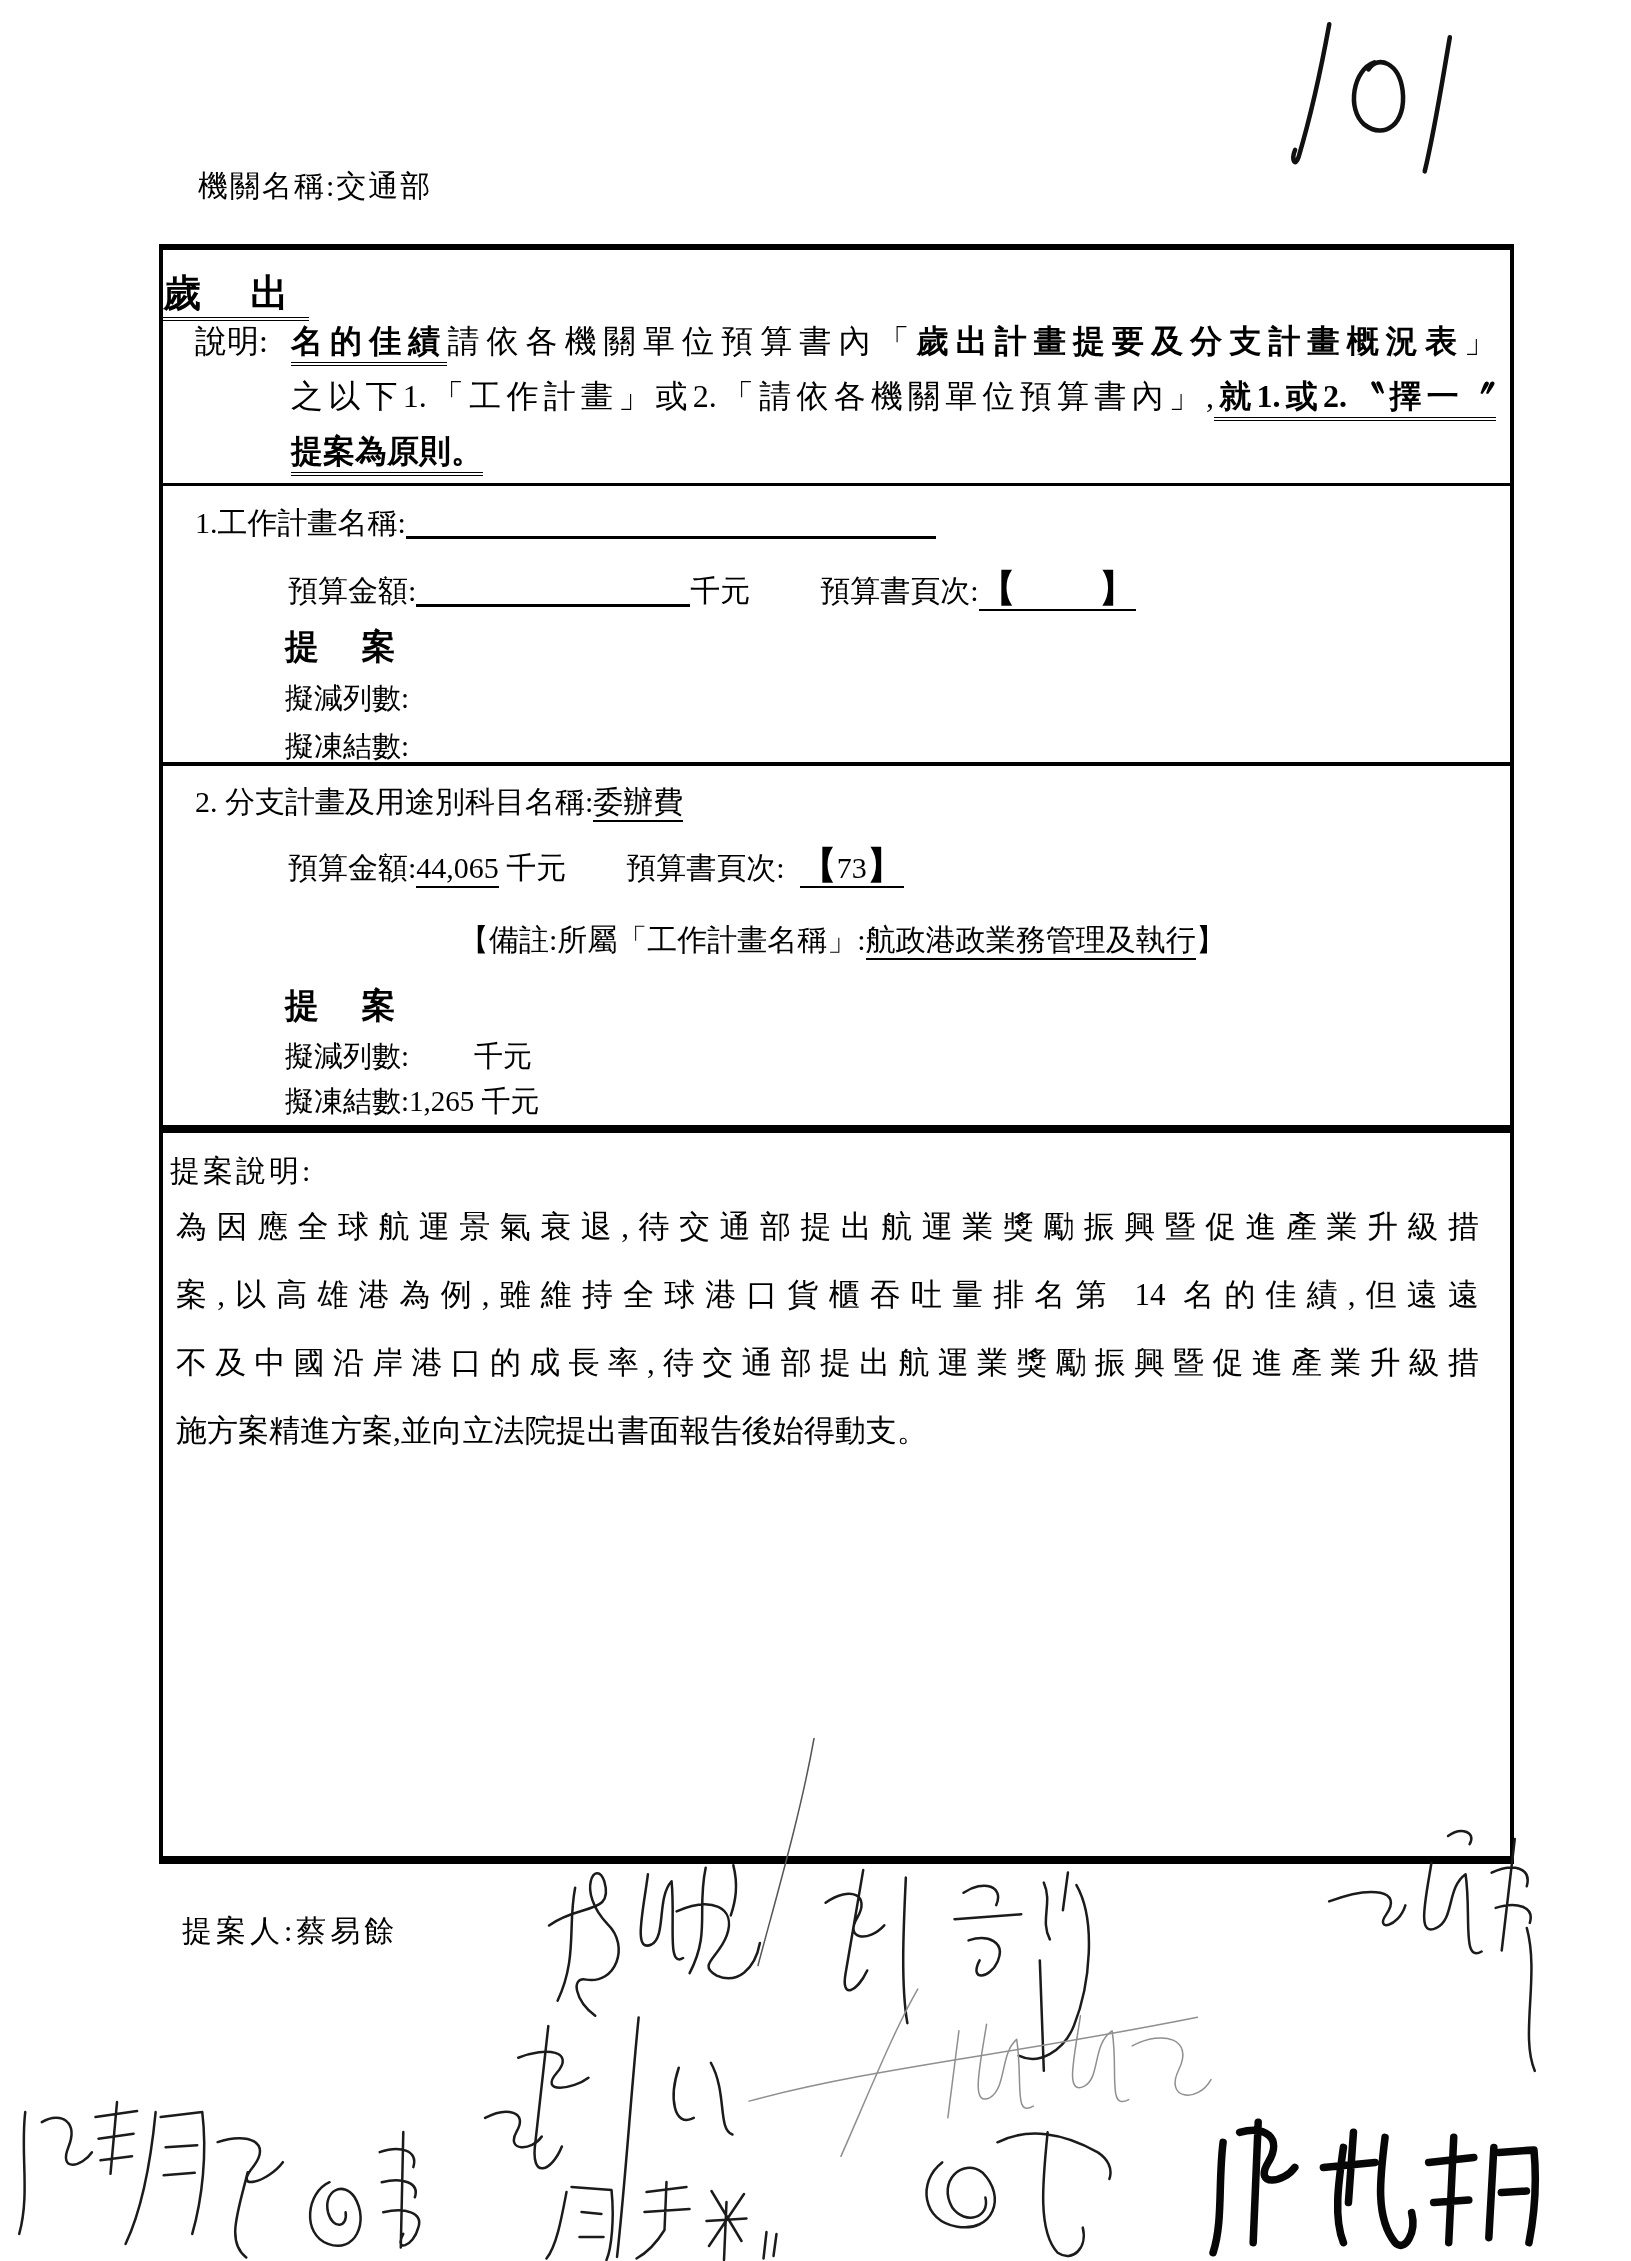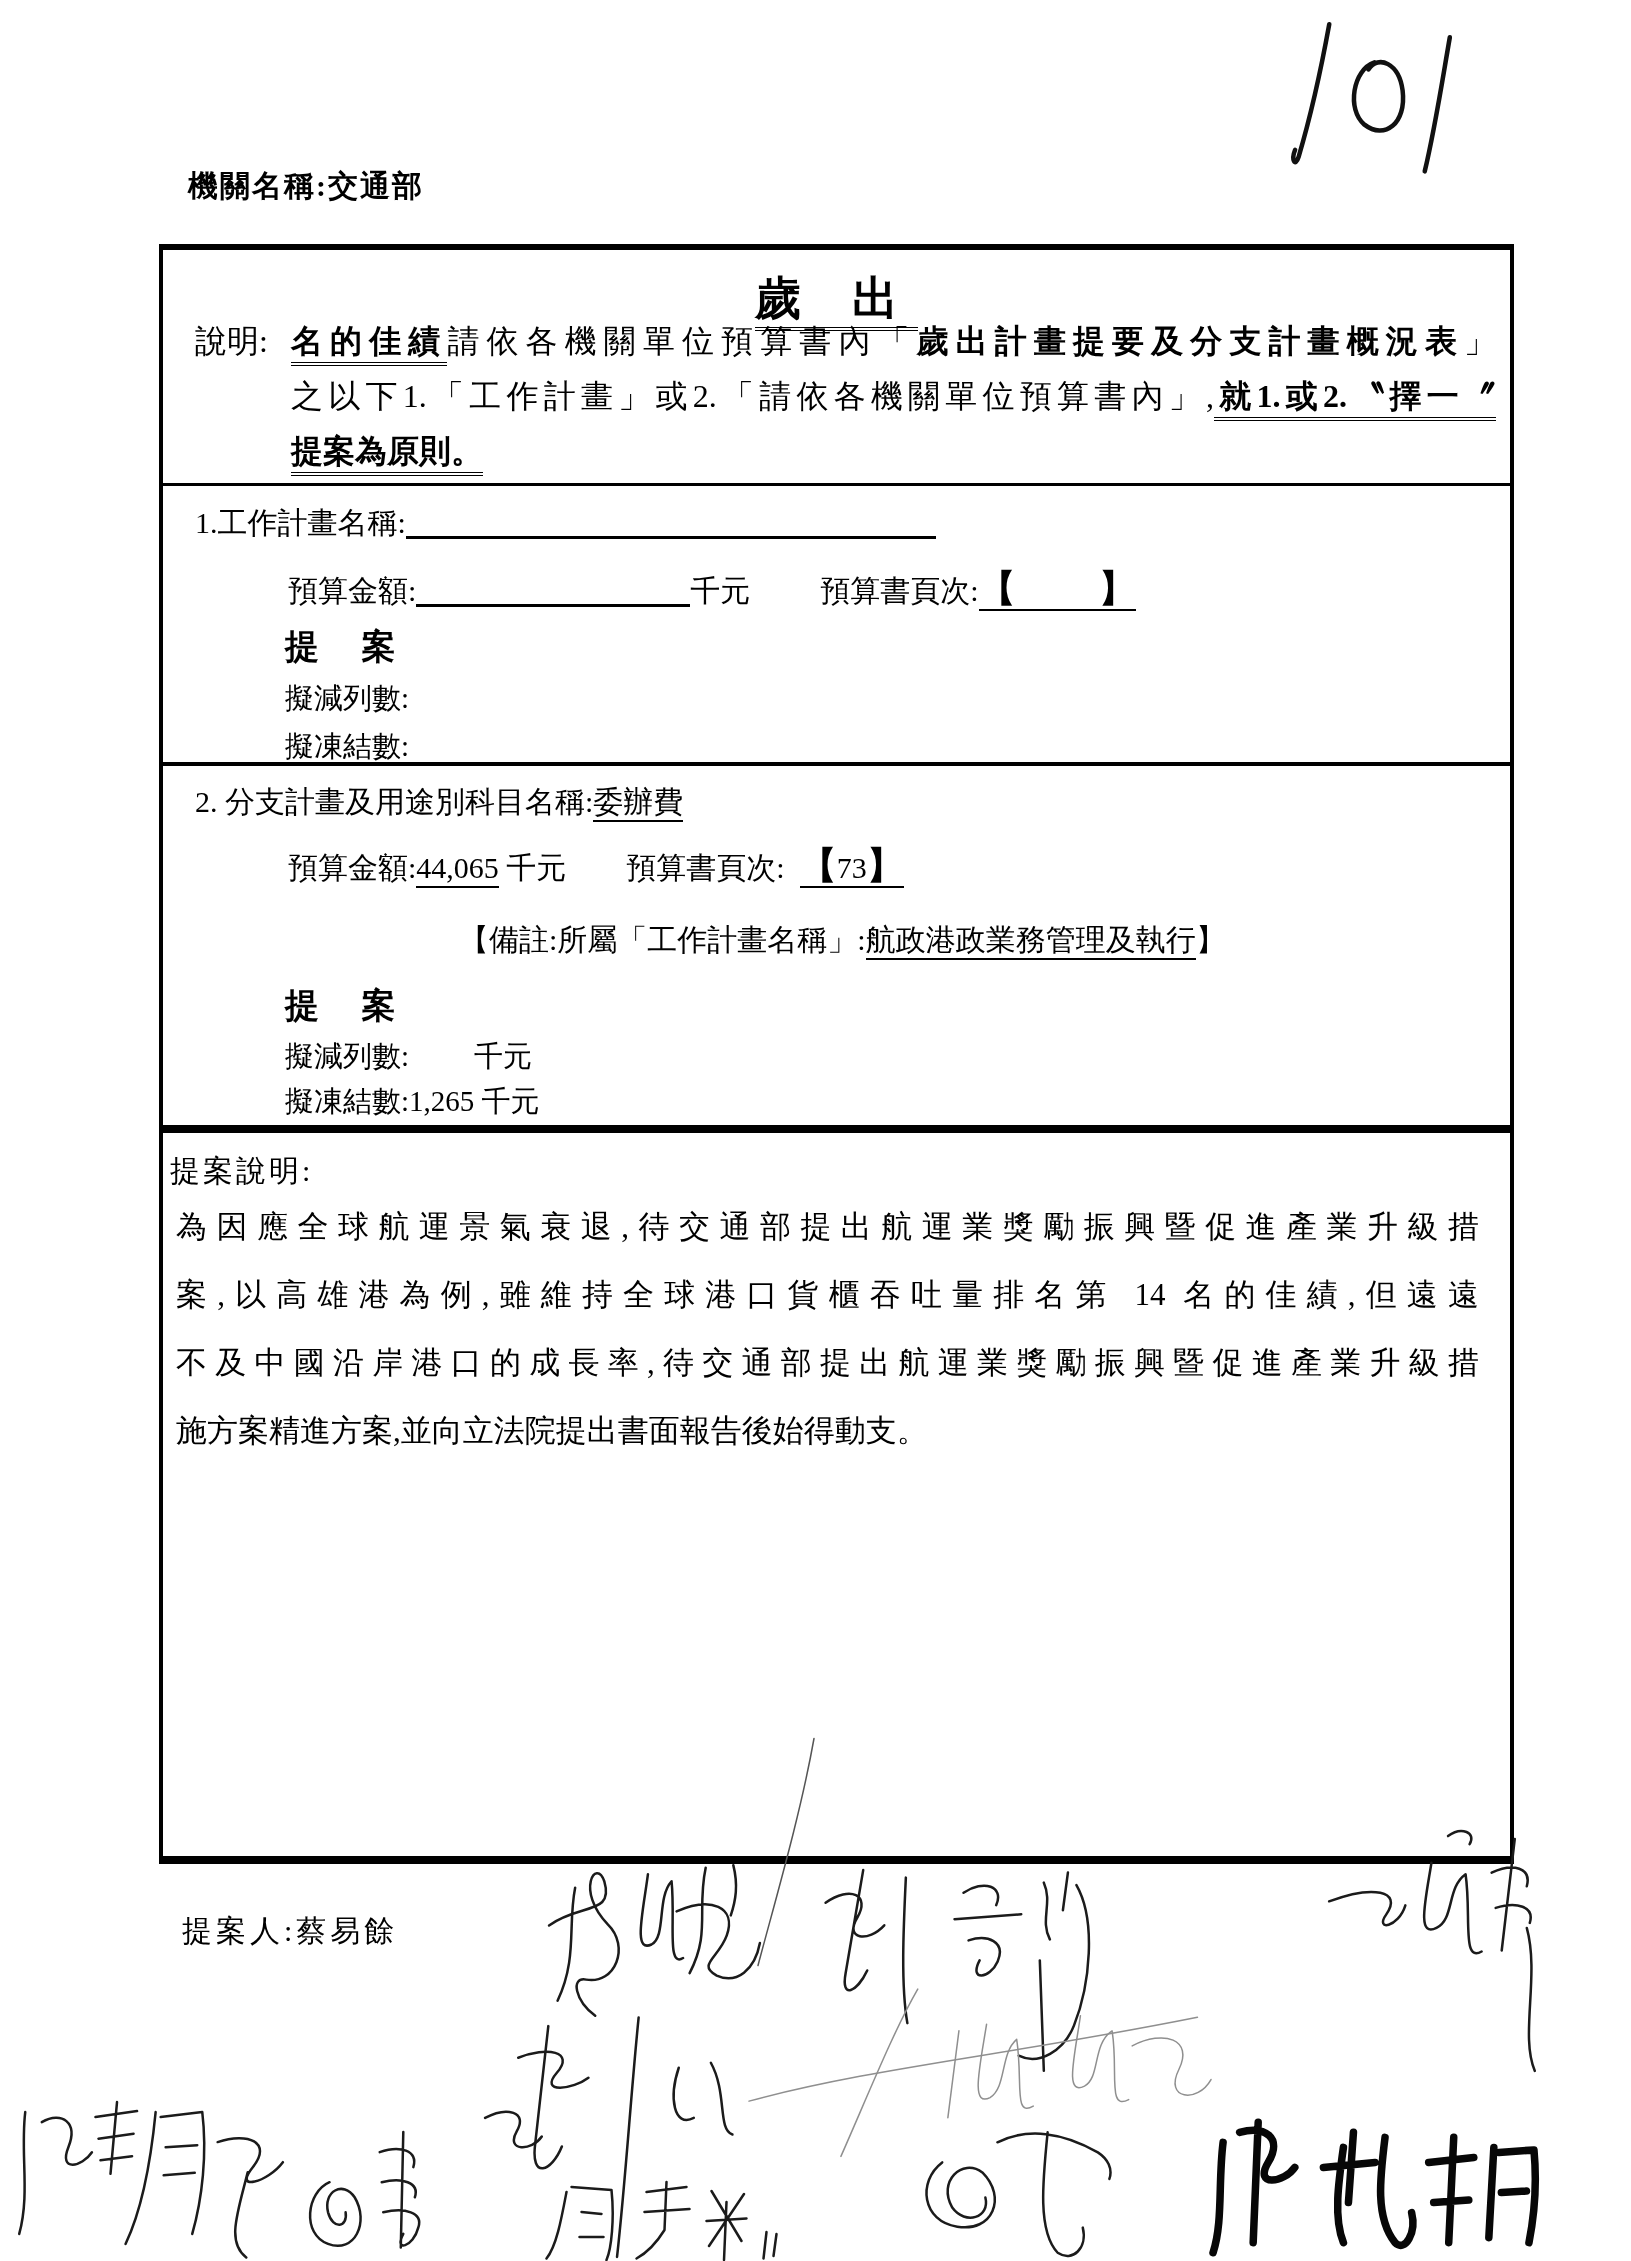--- a/index.html
+++ b/index.html
@@ -6,29 +6,29 @@
   body{width:1631px;height:2261px;background:#ffffff;position:relative;overflow:hidden;
        font-family:"Liberation Serif","DejaVu Serif",serif;color:#000}
   .abs{position:absolute}
   .b{font-weight:bold}
   .u{border-bottom:2.5px solid #000;padding-bottom:1.5px}
   .du{border-bottom:4.5px double #000;padding-bottom:2.5px}
   .blank{display:inline-block;border-bottom:3px solid #000;height:5px;vertical-align:baseline;margin-bottom:-6px}
   .gap{display:inline-block}
   .big{font-size:37px;font-weight:bold}
   .jline{text-align:justify;text-align-last:justify}
-  #agency{left:188px;top:166px;font-size:30px;font-weight:bold;letter-spacing:2px}
+  #agency{left:198px;top:166px;font-size:30px;font-weight:normal;letter-spacing:2px}
   
   #sheet{left:159px;top:244px;width:1355px;height:1620px;border:4.5px solid #000;
          border-top-width:6.5px;border-bottom-width:8px;box-sizing:border-box;position:absolute}
   .divider{position:absolute;left:0;width:100%;background:#000}
   #div1{top:233px;height:3px}
   #div2{top:512px;height:3.5px}
   #div3{top:875px;height:7.5px}
-  #form-title{top:18px;width:100%;text-align:center;font-size:46px;letter-spacing:20px}
+  #form-title{top:18px;width:100%;text-align:left;font-size:38px;letter-spacing:20px}
   #form-title span{letter-spacing:20px}
   #instr{left:32px;top:64px;width:1311px;display:flex;font-size:32px;line-height:55px}
   #instr .lbl{width:96px;flex:none}
   #instr .content{width:1205px}
   
   .ln{position:absolute;white-space:nowrap}
   #s1-name{left:32px;top:253px;font-size:30px}
   #s1-budget{left:125px;top:314px;font-size:30px}
   #s1-prop{left:122px;top:374px;font-size:34px;letter-spacing:17px;font-weight:bold}
   #s1-reduce{left:122px;top:429px;font-size:29px}

